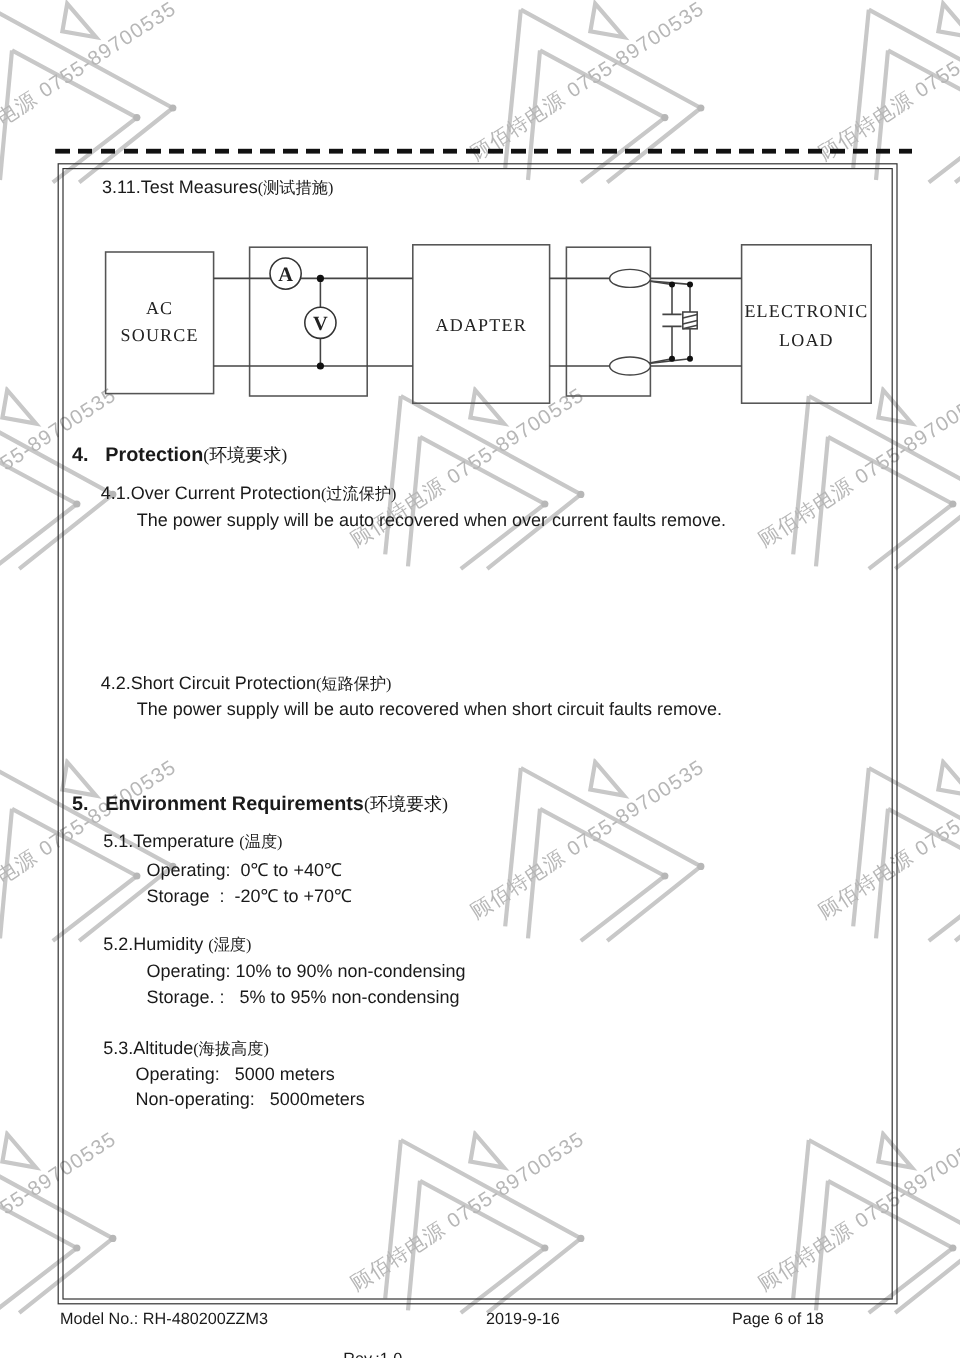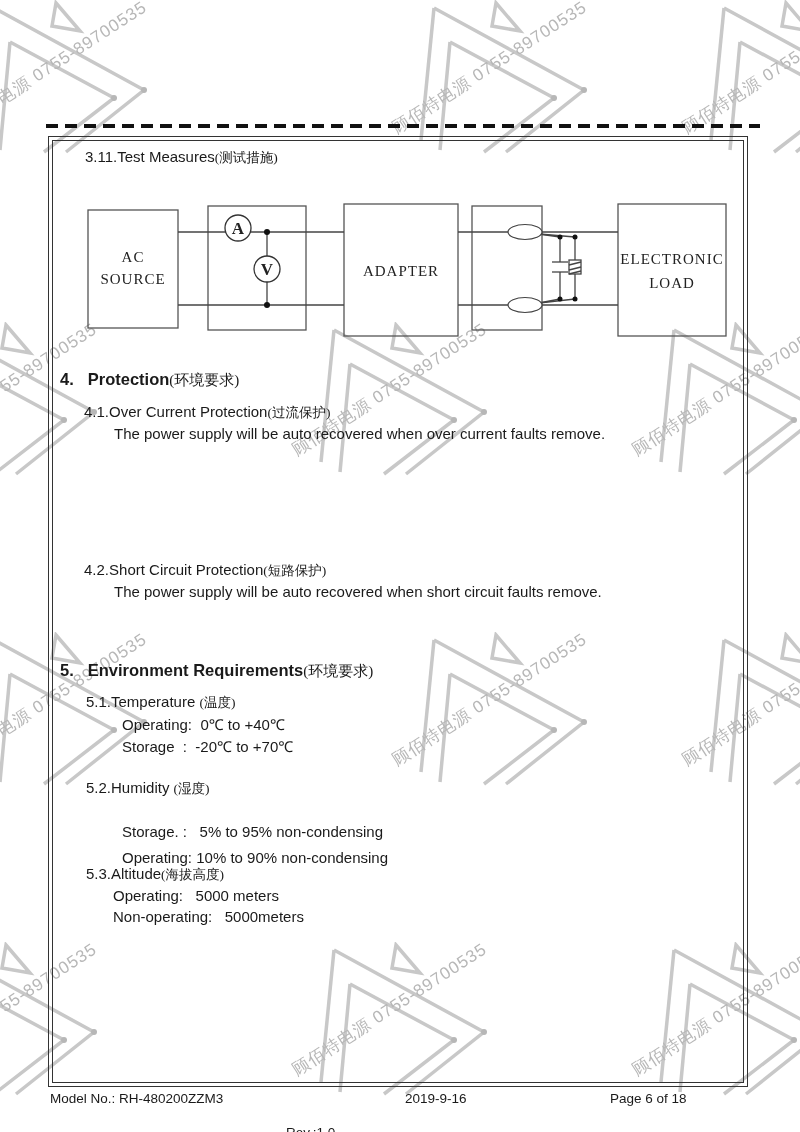--- a/index.html
+++ b/index.html
@@ -295,21 +295,21 @@
 <div class="t h-sub" style="left:84px;top:561px;"><span>4.2.</span><span>Short Circuit Protection</span><span class="cn">(短路保护)</span></div>
 <div class="t body-txt" style="left:114px;top:583px;">The power supply will be auto recovered when short circuit faults remove.</div>
 
 <div class="t h-sec" style="left:60px;top:661px;"><span>5.</span><span class="num-gap"></span><span>Environment Requirements</span><span class="cn">(环境要求)</span></div>
 
 <div class="t h-sub" style="left:86px;top:693px;"><span>5.1.</span><span>Temperature</span> <span class="cn">(温度)</span></div>
 <div class="t body-txt" style="left:122px;top:714px;">Operating:  0℃ to +40℃</div>
 <div class="t body-txt" style="left:122px;top:736px;">Storage  :  -20℃ to +70℃</div>
 
 <div class="t h-sub" style="left:86px;top:779px;"><span>5.2.</span><span>Humidity</span> <span class="cn">(湿度)</span></div>
-<div class="t body-txt" style="left:122px;top:801px;margin-top:48px;">Operating: 10% to 90% non-condensing</div>
+<div class="t body-txt" style="left:122px;top:801px;">Operating: 10% to 90% non-condensing</div>
 <div class="t body-txt" style="left:122px;top:823px;">Storage. :   5% to 95% non-condensing</div>
 
 <div class="t h-sub" style="left:86px;top:865px;"><span>5.3.</span><span>Altitude</span><span class="cn">(海拔高度)</span></div>
 <div class="t body-txt" style="left:113px;top:887px;text-align:right;">Operating:   5000 meters</div>
 <div class="t body-txt" style="left:113px;top:908px;">Non-operating:   5000meters</div>
 
 <span class="footer-item" style="left:50px;">Model No.: RH-480200ZZM3</span>
 <span class="footer-item" style="left:286px;margin-top:34px;">Rev.:1.0</span>
 <span class="footer-item" style="left:405px;">2019-9-16</span>
 <span class="footer-item" style="left:610px;">Page 6 of 18</span>

